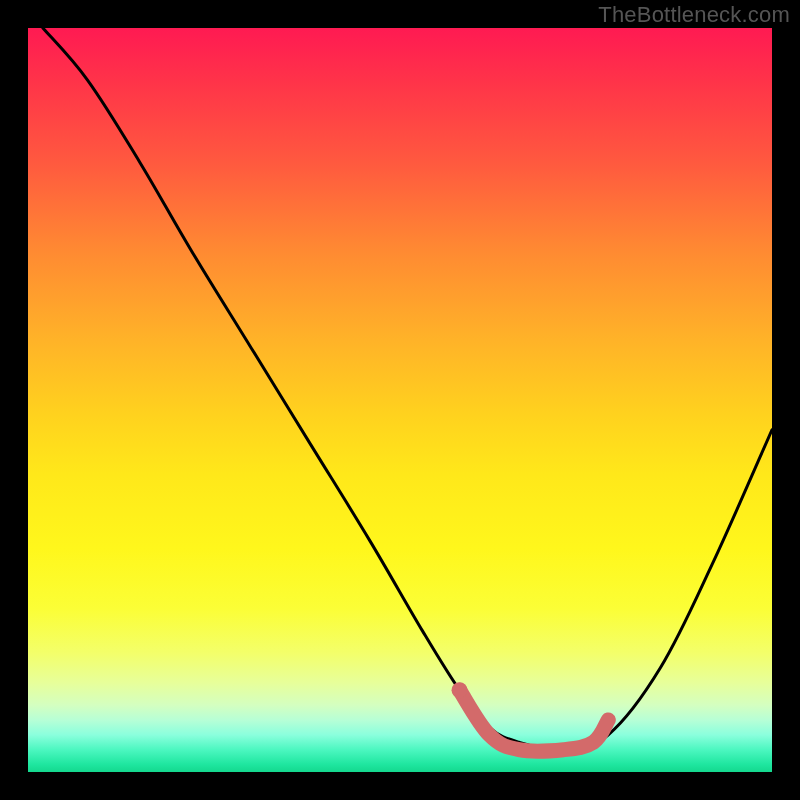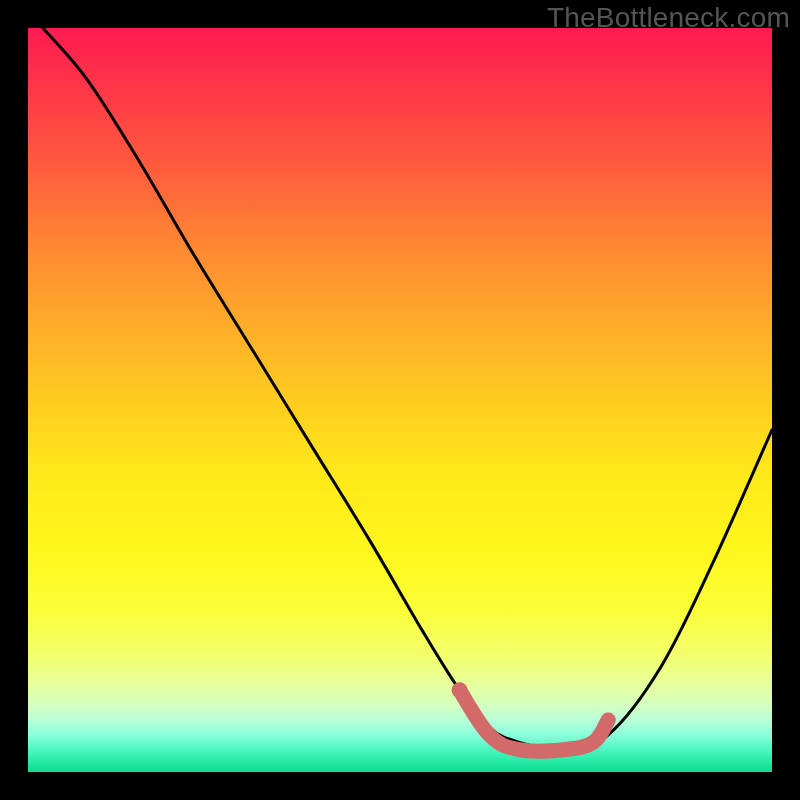--- a/index.html
+++ b/index.html
@@ -15,21 +15,21 @@
     position: relative;
     width: 800px;
     height: 800px;
     background: #000;
   }
   .watermark {
     position: absolute;
     top: 2px;
     right: 10px;
     color: #555;
-    font-size: 28px;
+    font-size: 22px;
     font-weight: 500;
     z-index: 10;
     letter-spacing: 0.2px;
   }
   .plot-area {
     position: absolute;
     left: 28px;
     top: 28px;
     width: 744px;
     height: 744px;

